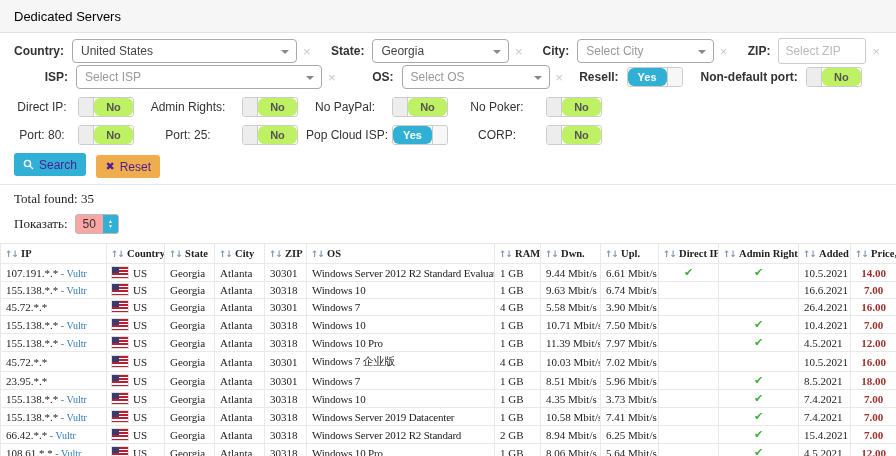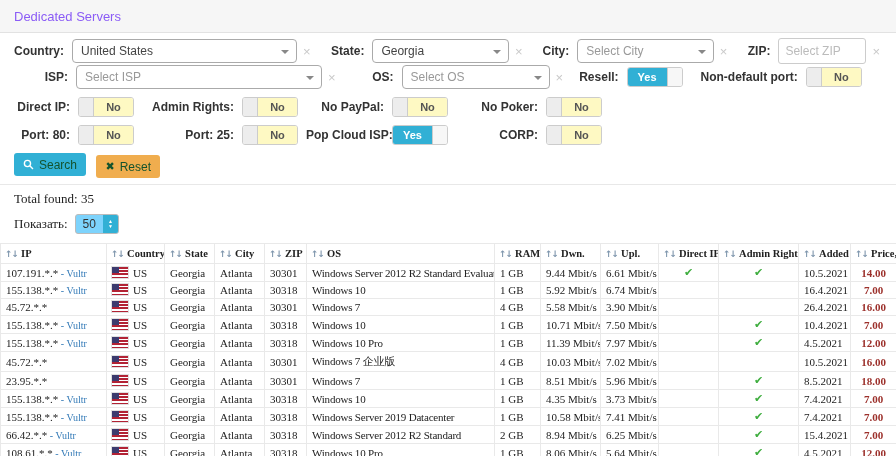--- a/index.html
+++ b/index.html
@@ -5,21 +5,21 @@
   * { box-sizing: border-box; }
   html, body { margin: 0; padding: 0; }
   body {
     width: 896px; height: 456px; overflow: hidden; position: relative;
     background: #fff; font-family: "Liberation Sans", sans-serif; color: #333;
   }
   
   .topbar {
     height: 25px; background: #f6f6f6; border-bottom: 1px solid #e2e2e2;
     display: flex; align-items: center; padding: 16px 14px;
-    color: #8b5cf6; font-size: 13px;
+    color: #000000; font-size: 13px;
   }
   
   .filters { padding: 4px 14px 0 14px; }
   .frow { display: flex; align-items: center; margin: 1px 0; }
   .flabel { font-weight: bold; font-size: 12px; color: #333; white-space: nowrap; }
   .w54 { width: 54px; text-align: right; }
   .w42 { width: 42px; text-align: right; margin-left: 14px; }
   .w34 { width: 34px; text-align: right; margin-left: 14px; }
   .w30 { width: 30px; text-align: right; margin-left: 14px; }
   .sel {
@@ -41,49 +41,49 @@
     padding: 12px 6px; font-size: 12px; margin-left: 8px; color: #444;
     font-family: "Liberation Sans", sans-serif; outline: none;
   }
   .zip-input::placeholder { color: #bbb; }
   
   .toggle {
     display: inline-flex; width: 56px; height: 20px; border: 1px solid #ccc;
     border-radius: 3px; overflow: hidden; font-size: 11px; font-weight: bold;
     margin-left: 8px; cursor: pointer; flex: 0 0 auto; background: #fff;
   }
-  .toggle .lab { flex: 1; display: flex; align-items: center; justify-content: center; }
+  .toggle .lab { flex: 1; display: flex; align-items: center; justify-content: center; border-radius: 6px; }
   .toggle .knob { width: 15px; }
   .toggle.on  .lab { background: #31b0d5; color: #fff; }
   .toggle.on  .knob { background: #f7f7f7; border-left: 1px solid #ccc; }
-  .toggle.off .lab { background: #fef9c3; color: #555; }
+  .toggle.off .lab { background: #bef264; color: #555; }
   .toggle.off .knob { background: #ededed; border-right: 1px solid #ccc; order: -1; }
   .fgrid {
     display: grid; margin: 8px 0 6px 0; align-items: center;
     grid-template-columns: 56px 64px 92px 64px 78px 64px 82px 64px;
     column-gap: 4px; row-gap: 8px;
   }
-  .g-label { font-weight: bold; font-size: 12px; text-align: right; white-space: nowrap; }
+  .g-label { font-weight: normal; font-size: 12px; text-align: center; white-space: nowrap; }
   .fgrid .toggle { margin-left: 4px; }
   
   .btnrow { margin: 8px 0 4px 0; }
   .btn {
     display: inline-flex; align-items: center; gap: 5px; height: 23px;
-    padding: 0 9px; border: none; border-radius: 3px; color: #14532d;
+    padding: 0 9px; border: none; border-radius: 3px; color: #4c1d95;
     font-size: 12px; cursor: pointer; font-family: "Liberation Sans", sans-serif;
   }
   .btn-search { background: #31b0d5; }
   .btn-reset  { background: #f0ad4e; margin-left: 6px; }
   .btn .ic { font-size: 11px; line-height: 1; }
   .divider { border-top: 1px solid #e8e8e8; margin-top: 6px; }
   
   .results { padding: 6px 22px 4px 14px; font-family: "Liberation Serif", serif; font-size: 13px; color: #222; }
   .total { margin-bottom: 7px; }
   .show-row { display: flex; align-items: center; gap: 7px; margin-bottom: 5px; }
-  .spinner { display: inline-flex; height: 20px; border: 1px solid #bbb; border-radius: 3px; overflow: hidden; background: #7dd3fc; }
+  .spinner { display: inline-flex; height: 20px; border: 1px solid #bbb; border-radius: 3px; overflow: hidden; background: #fca5a5; }
   .spinner .val { padding: 0 7px; display: flex; align-items: center; font-size: 12px; font-family: "Liberation Sans", sans-serif; color: #333; }
   .spinner .arrows {
     width: 15px; background: #31b0d5; display: flex; flex-direction: column;
     align-items: center; justify-content: center; color: #fff; cursor: pointer;
   }
   .spinner .arrows span { font-size: 5px; line-height: 5px; }
   
   table { width: 896px; border-collapse: collapse; table-layout: fixed; font-family: "Liberation Serif", serif; color: #222; }
   th, td { border: 1px solid #e9e9e9; white-space: nowrap; overflow: hidden; text-align: left; }
   th { font-size: 10.5px; font-weight: bold; padding: 4px 2px 4px 4px; background: #fff; }
@@ -293,25 +293,25 @@
         <td class="price center">14.00</td>
       </tr>
       <tr>
         <td><span>155.138.*.*</span><a class="isp-link" href="#"> - Vultr</a></td>
         <td><span class="flag"></span><span>US</span></td>
         <td>Georgia</td>
         <td>Atlanta</td>
         <td>30318</td>
         <td class="os-cell">Windows 10</td>
         <td>1 GB</td>
-        <td>5.92 Mbit/s</td>
+        <td>9.63 Mbit/s</td>
         <td>6.74 Mbit/s</td>
         <td class="center"></td>
         <td class="center"></td>
-        <td>16.4.2021</td>
+        <td>16.6.2021</td>
         <td class="price center">7.00</td>
       </tr>
       <tr>
         <td><span>45.72.*.*</span></td>
         <td><span class="flag"></span><span>US</span></td>
         <td>Georgia</td>
         <td>Atlanta</td>
         <td>30301</td>
         <td class="os-cell">Windows 7</td>
         <td>4 GB</td>

